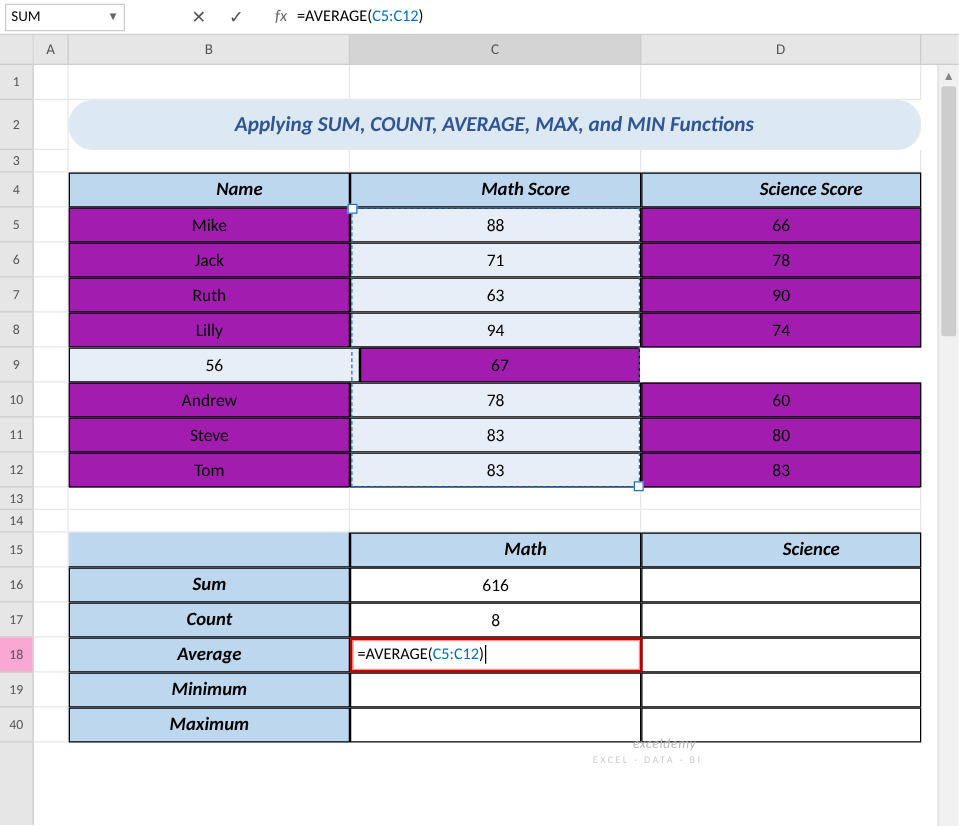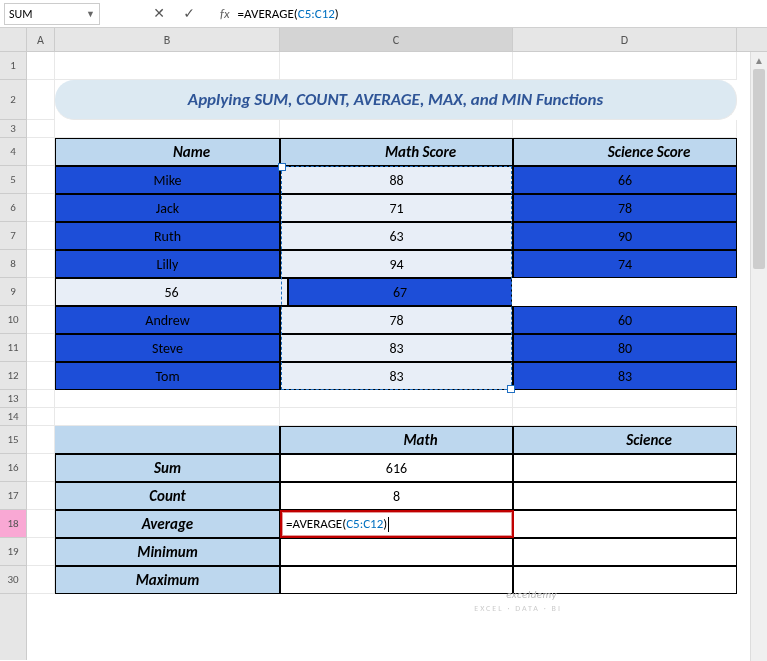--- a/index.html
+++ b/index.html
@@ -28,21 +28,21 @@
 .ch.active { background: #d4d4d4; }
 
 .cells { position: relative; }
 .row { display: flex; height: 28px; }
 .row.r2 { height: 40px; } .row.r3 { height: 18px; } .row.r13 { height: 18px; } .row.r14 { height: 18px; }
 .cell { border-right: 1px solid #e8e8e8; border-bottom: 1px solid #e8e8e8; display: flex; align-items: center; justify-content: center; font-size: 13px; position: relative; overflow: hidden;}
 .cell.A { width: 28px; } .cell.B { width: 225px; } .cell.C { width: 233px; } .cell.D { width: 224px; }
 
 .title-banner { background: #dce9f2; font-style: italic; font-weight: bold; color: #2f5597; font-size: 17px; border-radius: 19px; }
 .thdr { background: #bdd7ee; font-style: italic; font-weight: bold; font-size: 15px; border: 1px solid #000 !important; padding-left: 48px; }
-.tcell { border: 1px solid #000 !important; font-size: 14px; background: #1d4ed8;}
+.tcell { border: 1px solid #000 !important; font-size: 14px; background: #a21caf;}
 .tcell.sel { background: #e8eef7; }
 .stat-label { background: #bdd7ee; font-style: italic; font-weight: bold; font-size: 15px; border: 1px solid #000 !important;}
 .stat-val { border: 1px solid #000 !important; font-size: 14px; }
 
 .range-marq { position: absolute; border: 1px dashed #1f6fc2; pointer-events: none; }
 .range-marq::before, .range-marq::after { content:''; position:absolute; width:6px; height:6px; background:#fff; border:1px solid #1f6fc2; }
 .range-marq::before { top:-4px; left:-4px; }
 .range-marq::after { bottom:-4px; right:-4px; }
 
 .active-cell-box { position: absolute; border: 2px solid #c00000; box-shadow: 0 0 0 1px rgba(192,0,0,0.4) inset; pointer-events: none; }
@@ -89,21 +89,21 @@
     <div class="rh">10</div>
     <div class="rh">11</div>
     <div class="rh">12</div>
     <div class="rh r13">13</div>
     <div class="rh r14">14</div>
     <div class="rh">15</div>
     <div class="rh">16</div>
     <div class="rh">17</div>
     <div class="rh active">18</div>
     <div class="rh">19</div>
-    <div class="rh">30</div>
+    <div class="rh">40</div>
   </div>
 
   <div class="cols">
     <div class="col-headers">
       <div class="ch A">A</div>
       <div class="ch B">B</div>
       <div class="ch C active">C</div>
       <div class="ch D">D</div>
     </div>
 

